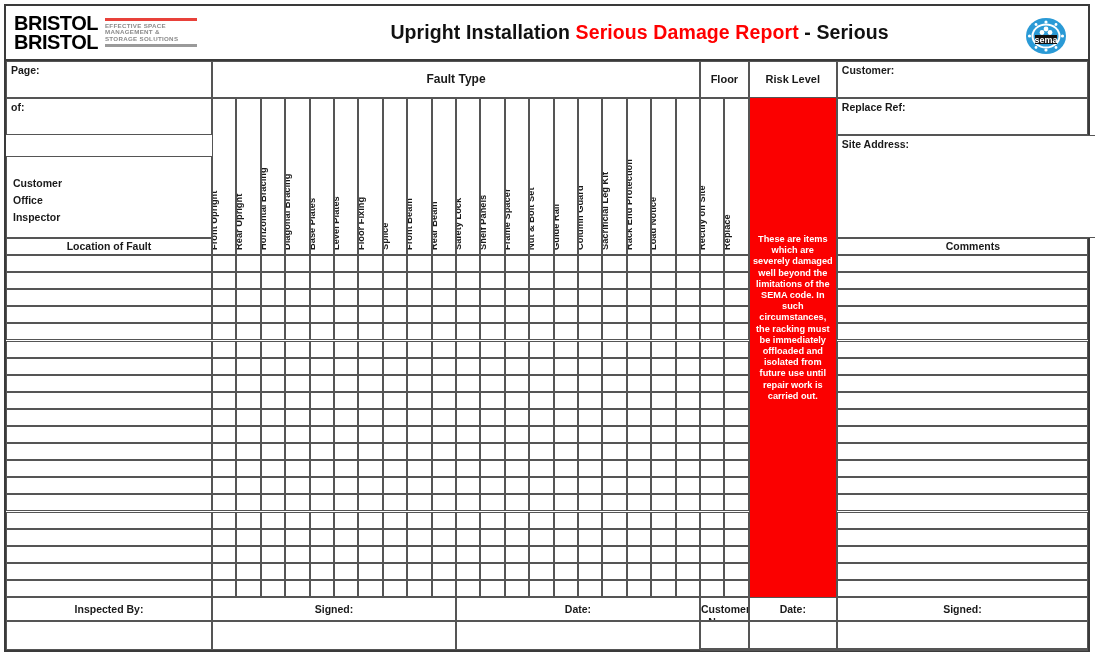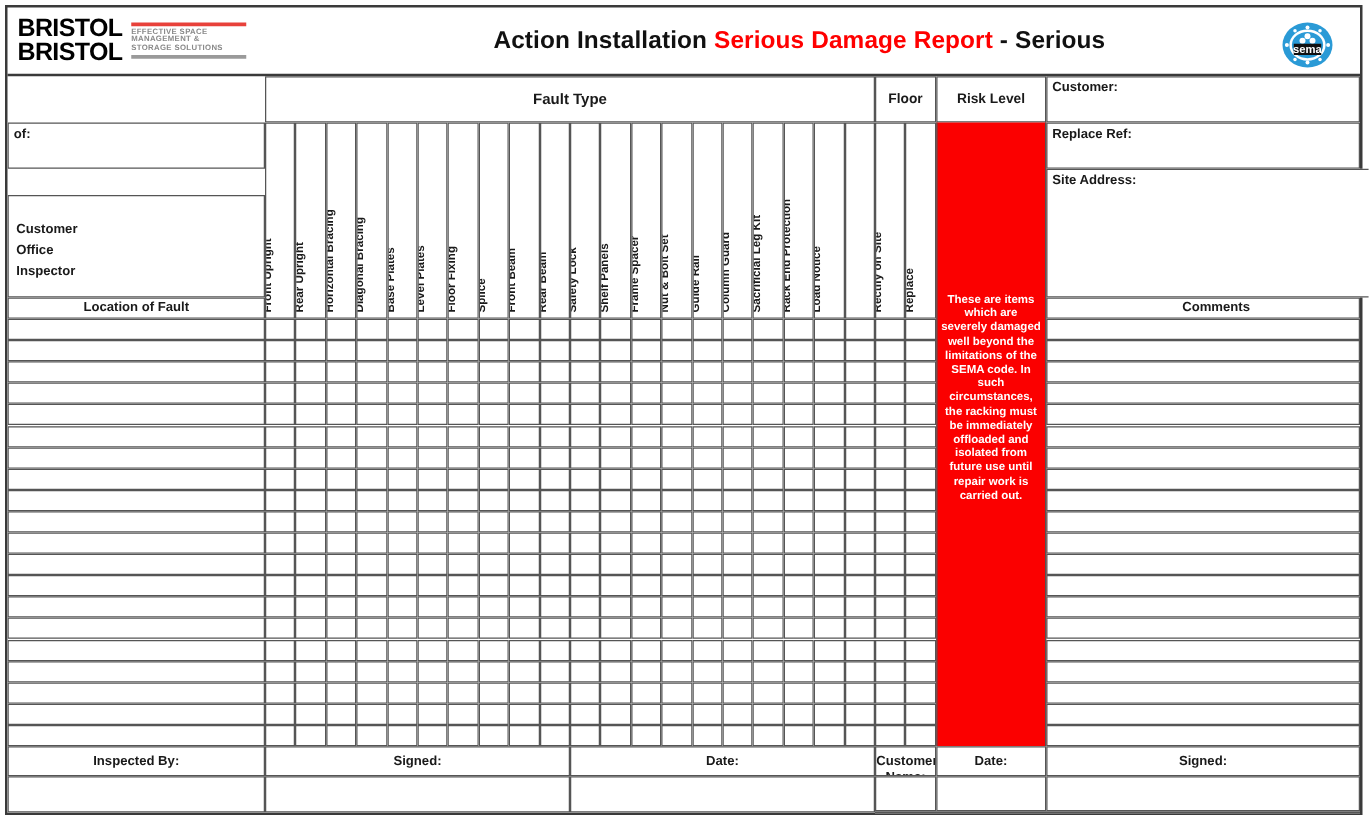--- a/index.html
+++ b/index.html
@@ -57,21 +57,21 @@
         <div class="logo-tag-lines">
           <div>EFFECTIVE SPACE</div>
           <div>MANAGEMENT &amp;</div>
           <div>STORAGE SOLUTIONS</div>
         </div>
         <div class="logo-bar-gray"></div>
       </div>
     </div>
 
     <div class="title">
-      <span>Action Installation </span><span class="red">Serious Damage Report</span><span> - Serious</span>
+      <span>Upright Installation </span><span class="red">Serious Damage Report</span><span> - Serious</span>
     </div>
 
     <div class="sema">
       <svg width="46" height="40" viewBox="0 0 46 40" aria-hidden="true">
         <ellipse cx="23" cy="20" rx="20" ry="18" fill="#2a9ad6"></ellipse>
         <ellipse cx="23" cy="20" rx="14.5" ry="12.5" fill="#ffffff"></ellipse>
         <ellipse cx="23" cy="20" rx="12.5" ry="10.5" fill="#2a9ad6"></ellipse>
         <circle cx="23" cy="6" r="1.6" fill="#ffffff"></circle>
         <circle cx="13" cy="8.5" r="1.4" fill="#ffffff"></circle>
         <circle cx="33" cy="8.5" r="1.4" fill="#ffffff"></circle>
@@ -84,20 +84,23 @@
         <circle cx="19" cy="16.5" r="2.4" fill="#ffffff"></circle>
         <circle cx="27" cy="16.5" r="2.4" fill="#ffffff"></circle>
         <rect x="12" y="19" width="22" height="9" fill="#111111"></rect>
         <text x="23" y="26.6" font-family="'Liberation Sans',sans-serif" font-size="9" font-weight="bold" fill="#ffffff" text-anchor="middle">sema</text>
       </svg>
     </div>
   </div>
 
   <div class="grid">
 
+  <div class="cell" style="left: 0px; top: 0px; width: 206px; height: 37px;">
+        <div class="lbl">Page:</div>
+      </div>
       <div class="cell" style="left: 0px; top: 37px; width: 206px; height: 37px;">
         <div class="lbl">of:</div>
       </div>
       <div class="cell" style="left: 0px; top: 95px; width: 206px; height: 82px;">
         <div style="padding: 18px 0px 0px 6px;">
           <div class="lbl" style="padding: 0px; line-height: 17px;">Customer</div>
           <div class="lbl" style="padding: 0px; line-height: 17px;">Office</div>
           <div class="lbl" style="padding: 0px; line-height: 17px;">Inspector</div>
         </div>
       </div>

